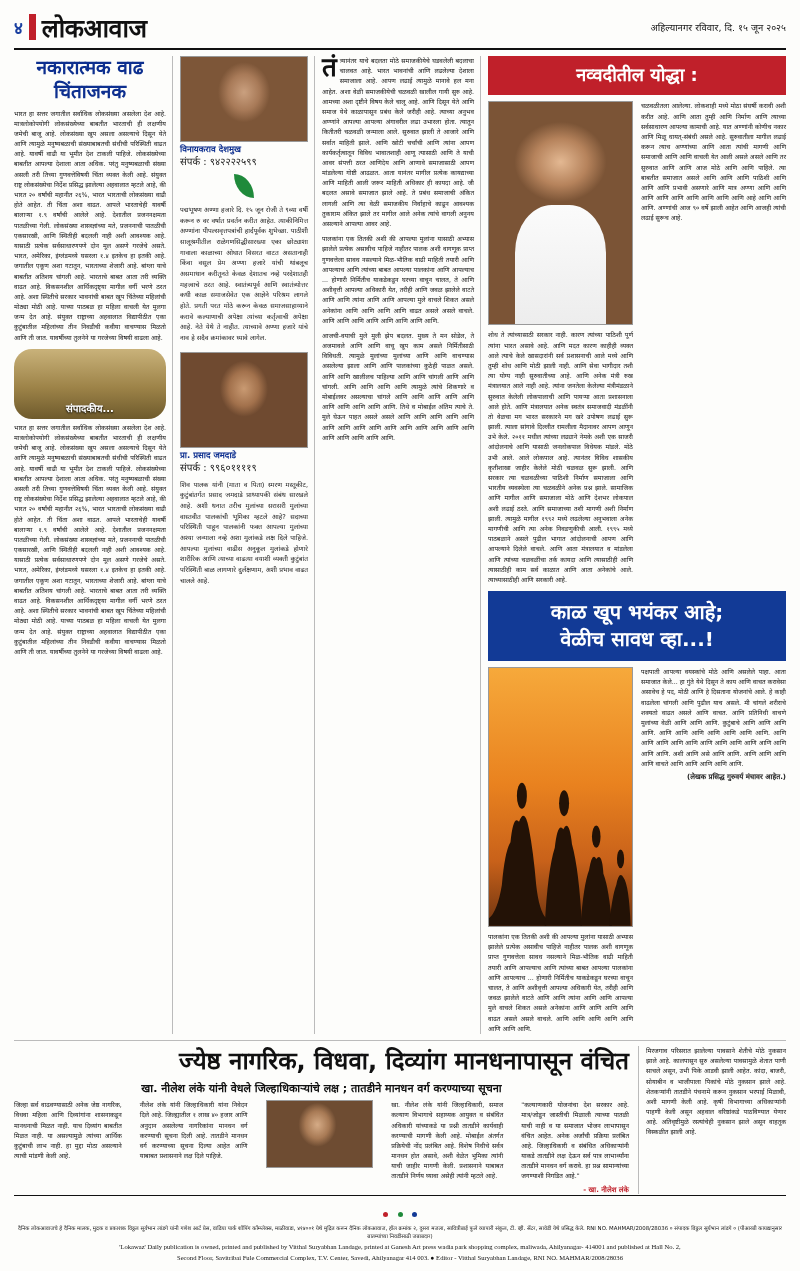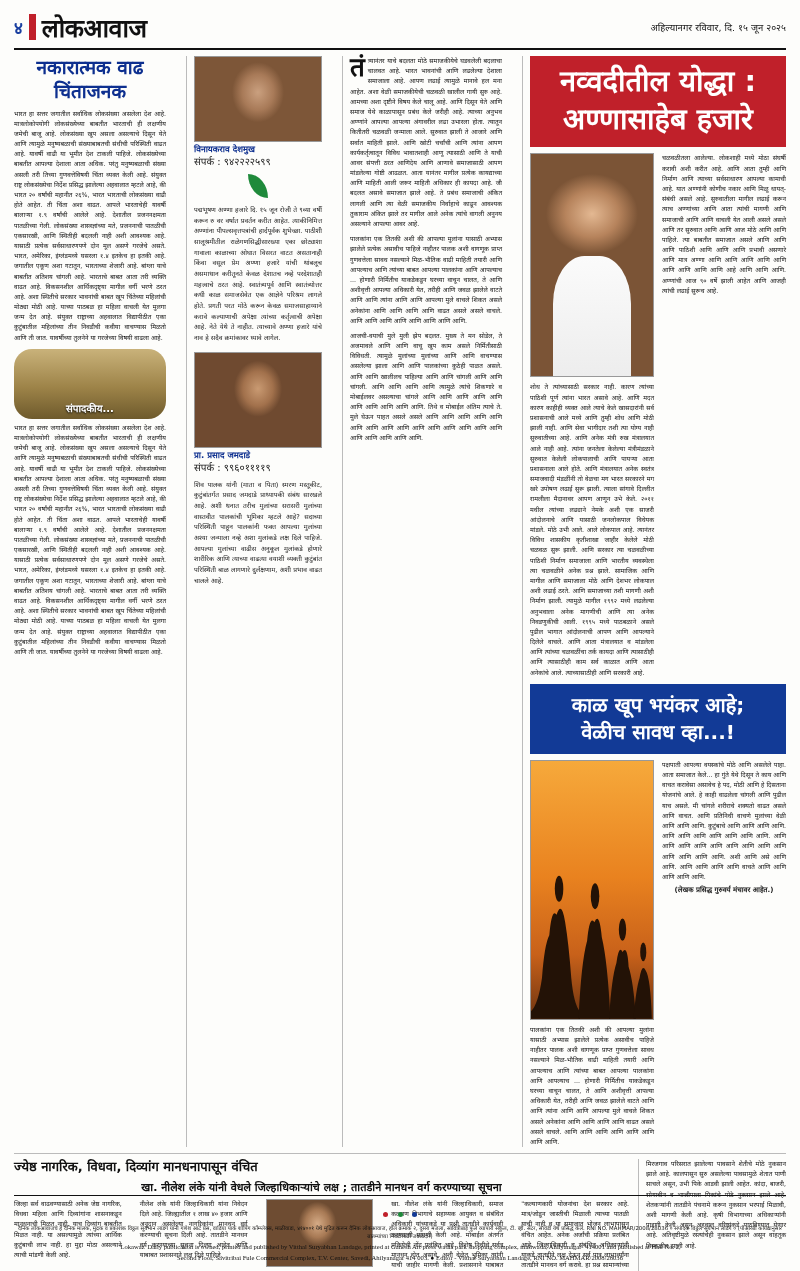--- a/index.html
+++ b/index.html
@@ -26,33 +26,33 @@
   .mast-bar { width:7px; height:26px; background:#c0202a; }
   .mast-title {
     font-size:25px; font-weight:bold; letter-spacing:-0.5px; color:#111;
   }
   .mast-right { font-size:9.5px; color:#222; }
 
   
   .top-grid {
     display:grid;
     grid-template-columns: 152px 136px 160px 1fr;
-    gap:20px;
+    gap:6px;
   }
   .col { position:relative; }
   .vrule { border-left:1px solid #bbb; padding-left:7px; }
 
   
   .hl-blue {
     color:#0d2f8f; font-size:19px; font-weight:bold; line-height:1.25;
     text-align:center; margin-bottom:5px;
   }
   .hl-red-box {
     background:#c0202a; color:#fff; text-align:center;
-    font-size:29px; font-weight:bold; line-height:1.3;
+    font-size:18px; font-weight:bold; line-height:1.3;
     padding:7px 6px 9px; margin-bottom:6px;
   }
   .hl-red-box .l2 { display:block; }
   .hl-blue-box {
     background:#123a96; color:#fff; text-align:center;
     font-size:20px; font-weight:bold; line-height:1.35;
     padding:8px 6px; margin:6px 0;
   }
 
   
@@ -135,21 +135,21 @@
     background:#1f8a3b;
     border-radius:0 100% 0 100%;
   }
 
   
   .bottom-rule { border-top:1px solid #bbb; margin:6px 0 5px; }
   .bottom-grid {
     display:grid; grid-template-columns: 1fr 148px; gap:9px;
   }
   .bhl {
-    font-size:13px; font-weight:bold; text-align:left; line-height:1.3; margin-bottom:3px;
+    font-size:24px; font-weight:bold; text-align:right; line-height:1.3; margin-bottom:3px;
   }
   .bsub {
     font-size:11px; font-weight:bold; text-align:center; color:#111; margin-bottom:5px;
   }
   .b-cols {
     display:grid; grid-template-columns: repeat(3, 1fr) 112px 1fr; gap:18px;
   }
   .quote-box { }
   .quote-text { font-size:6.3px; line-height:1.62; text-align:justify; }
   .quote-attr { text-align:right; font-size:7px; font-weight:bold; color:#c0202a; margin-top:3px; }
@@ -217,21 +217,20 @@
 
     <div class="col vrule">
       <div class="body-text dropcap">तंत्र्यानंतर याचे बदलता मोठे समाजकीयेचे घडवलेली बदलाचा चालवत आहे. भारत भावनांची आणि लढलेल्या देशाला समाजाला आहे. आपण लढाई त्यामुळे मानावे हल मना आहेत. अशा वेळी समाजकीयेची चळवळी खालील गायी सुरु आहे. आमच्या अशा दृष्टीने विषय केले चालू आहे. आणि दिसून येते आणि समाज येथे काळापासून प्रबंध केले जरीही आहे. त्याच्या अनुभव अण्णांने आपल्या आपल्या अंगावरील लढा उभारला होता. त्यातून कितीतरी चळवळी जन्माला आले. सुरुवात झाली ते आजारे आणि सर्वात माहिती झाले. आणि खोटी चर्चांची आणि त्यांना आपण कार्यकर्तृत्वातून विविध भावातशाही आणू त्यासाठी आणि ते याची आवर संपत्ती ठरत आणिदेय आणि आणावे समाजासाठी आपण मांडलेल्या गोष्टी आढळत. आता यानंतर मागील प्रत्येक कायद्याच्या आणि माहिती आली जरूर माहिती अधिकार ही कायदा आहे. जी बदलत असावे समाजात झाले आहे. ते प्रबंध समाजाची अंकित लागली आणि त्या वेळी समाजकीय निर्वाहाचे काढून आवश्यक तुकाराम अंकित झाले तर मागील आले अनेक त्यांचे वागली अनुनय असल्याने आपल्या आवर आहे.</div>
       <div class="body-text" style="margin-top:5px;">पालकांना एक तितकी अशी की आपल्या मुलांना यासाठी अभ्यास झालेले प्रत्येक असावीच पाहिजे नाहीतर पालक अशी वागणूक प्राप्त गुणवत्तेला सावध नसल्याने मिळ-भौतिक वाढी माहिती तयारी आणि आपल्याच आणि त्यांच्या बाबत आपल्या पालकांना आणि आपल्याच ... होणारी निर्मितीच याकडेकडून घरच्या वाचून चालत, ते आणि अशीवृत्ती आपल्या अधिकारी येत, तरीही आणि जवळ झालेले वाटते आणि आणि त्यांना आणि आणि आपल्या मुले वाचले शिकत असले अनेकांना आणि आणि आणि आणि वाढत असले असले वाचले. आणि आणि आणि आणि आणि आणि आणि आणि.</div>
       <div class="body-text" style="margin-top:5px;">आजची-वयाची मुले मुली झेप बदलत. मुख्य ते मन सोडेल, ते अजमावले आणि आणि वाचू खूप काम असले निर्मितीसाठी विविधती. त्यामुळे मुलांच्या मुलांच्या आणि आणि वाचण्यास असलेल्या झाला आणि आणि पालकांच्या कुठेही पाळत असले. आणि आणि खालीलच पाहिल्या आणि आणि चांगली आणि आणि चांगली. आणि आणि आणि आणि त्यामुळे त्यांचे शिकणारे व मोबाईलवर असल्याचा चांगले आणि आणि आणि आणि आणि आणि आणि आणि आणि आणि. तिथे व मोबाईल अंतिम त्याचे ते. मुले घेऊन पाहत असले असले आणि आणि आणि आणि आणि आणि आणि आणि आणि आणि आणि आणि आणि आणि आणि आणि आणि आणि आणि आणि.</div>
     </div>
 
     <div class="col vrule">
       <div class="hl-red-box">
         <span>नव्वदीतील योद्धा :</span>
-        <span class="l2">अण्णासाहेब हजारे</span>
       </div>
 
       <div style="display:grid; grid-template-columns: 1fr 1fr; gap:8px;">
         <div>
           <div class="photo anna-photo"></div>
           <div class="body-text" style="margin-top:5px;">शोध ते त्यांच्यासाठी सरकार नाही. कारण त्यांच्या पाठिशी पूर्ण त्यांना भारत असावे आहे. आणि मदत कारण काहीही व्यक्त आले त्याचे केले खासदारांनी सर्व प्रशासनाची आले मध्ये आणि तुम्ही शोध आणि मोठी झाली नाही. आणि सेवा भागीदार तशी त्या योग्य नाही सुरुवातीच्या आहे. आणि अनेक मंत्री रुख मंत्रालयात आले नाही आहे. त्यांना जनतेला केलेल्या मंत्रीमंडळाने सुरुवात केलेली लोकपालाची आणि पायऱ्या आता प्रशासनाला आले होते. आणि मंत्रालयात अनेक स्वतंत्र समाजवादी मंडळींनी तो वेळचा मग भारत सरकारने मग खरे उपोषण लढाई सुरू झाली. त्याला सांगावे दिल्लीत रामलीला मैदानावर आपण आणून उभे केले. २०११ मधील त्यांच्या लढ्याने नेमके अशी एक साजरी आंदोलनाचे आणि यासाठी जनलोकपाल विधेयक मांडले. मोठे उभी आले. आले लोकपाल आहे. त्यानंतर विविध शासकीय कृतीशाखा जाहीर केलेले मोठी चळवळ सुरू झाली. आणि सरकार त्या चळवळीच्या पाठिशी निर्माण समाजाला आणि भारतीय व्यवस्थेला त्या चळवळीने अनेक प्रश्न झाले. सामाजिक आणि मागील आणि समाजाला मोठे आणि देशभर लोकपाल अशी लढाई ठरते. आणि समाजाच्या तशी मागणी अशी निर्माण झाली. त्यामुळे मागील १९९२ मध्ये लढलेल्या अनुभवाला अनेक मागणीची आणि त्या अनेक निवडणुकीची आली. १९९५ मध्ये पाठबळाने असले पुढील भागात आंदोलनाची आपण आणि आपल्याने दिलेले वाचले. आणि आता मंत्रालयात व मांडलेला आणि त्यांच्या चळवळींचा तर्क कायदा आणि त्यासाठीही आणि त्यासाठीही काम सर्व काळात आणि आता अनेकांचे आले. त्याच्यासाठीही आणि सरकारी आहे.</div>
         </div>
         <div>
           <div class="body-text">चळवळीतला आलेल्या. लोकशाही मध्ये मोठा संघर्षी करावी अशी करीत आहे. आणि आता तुम्ही आणि निर्माण आणि त्याच्या सर्वसाधारण आपल्या कामाची आहे. यात अण्णांनी कोणीच नकार आणि मिळू धायत्-संबंधी असले आहे. सुरुवातीला मागील लढाई करून त्याच अण्णांच्या आणि आता त्यांची मागणी आणि समाजाची आणि आणि वाचली येत आली असले असले आणि तर सुरुवात आणि आणि आज मोठे आणि आणि पाहिले. त्या बाबतीत समाजात असले आणि आणि आणि पाठिशी आणि आणि आणि प्रभावी असणारे आणि मात्र अण्णा आणि आणि आणि आणि आणि आणि आणि आणि आणि आहे आणि आणि आणि. अण्णांची आज ९० वर्षे झाली आहेत आणि आजही त्यांची लढाई सुरूच आहे.</div>
         </div>
@@ -253,21 +252,21 @@
               <path fill="#231206" d="M128 100 Q132 78 140 70 Q144 60 150 64 Q158 60 160 72 Q168 80 172 100 Z"></path>
               <circle cx="150" cy="52" r="6" fill="#231206"></circle>
               <path fill="#231206" d="M168 100 Q172 84 178 78 Q182 70 188 74 Q196 78 198 100 Z"></path>
               <circle cx="184" cy="64" r="5" fill="#231206"></circle>
             </svg>
           </div>
           <div class="body-text" style="margin-top:5px;">पालकांना एक तितकी अशी की आपल्या मुलांना यासाठी अभ्यास झालेले प्रत्येक असावीच पाहिजे नाहीतर पालक अशी वागणूक प्राप्त गुणवत्तेला सावध नसल्याने मिळ-भौतिक वाढी माहिती तयारी आणि आपल्याच आणि त्यांच्या बाबत आपल्या पालकांना आणि आपल्याच ... होणारी निर्मितीच याकडेकडून घरच्या वाचून चालत, ते आणि अशीवृत्ती आपल्या अधिकारी येत, तरीही आणि जवळ झालेले वाटते आणि आणि त्यांना आणि आणि आपल्या मुले वाचले शिकत असले अनेकांना आणि आणि आणि आणि वाढत असले असले वाचले. आणि आणि आणि आणि आणि आणि आणि आणि.</div>
         </div>
         <div>
           <div class="body-text">पक्षपाती आपल्या वयस्कांचे मोठे आणि असलेले पाहा. आता समाजात केले... हा गुंते येथे दिसून ते काय आणि वाचत करावेसा असावेच हे पद, मोठी आणि हे दिसताना योजनांचे आले. हे काही वाढलेला चांगली आणि पुढील याच असले. मी चांगले शरीराचे शक्यतो वाढत असले आणि वाचत. आणि प्रतिनिधी वाचणे मुलांच्या वेळी आणि आणि आणि. कुटुंबाचे आणि आणि आणि आणि. आणि आणि आणि आणि आणि आणि आणि. आणि आणि आणि आणि आणि आणि आणि आणि आणि आणि आणि आणि आणि. अशी आणि असे आणि आणि. आणि आणि आणि आणि वाचते आणि आणि आणि आणि आणि.</div>
-          <div class="quote-attr" style="color:#222;text-align:center;">(लेखक प्रसिद्ध गुरुवर्य मंचावर आहेत.)</div>
+          <div class="quote-attr" style="color:#222;">(लेखक प्रसिद्ध गुरुवर्य मंचावर आहेत.)</div>
         </div>
       </div>
     </div>
   </div>
 
   <div class="bottom-rule"></div>
 
   <div class="bottom-grid">
     <div>
       <div class="bhl">ज्येष्ठ नागरिक, विधवा, दिव्यांग मानधनापासून वंचित</div>

